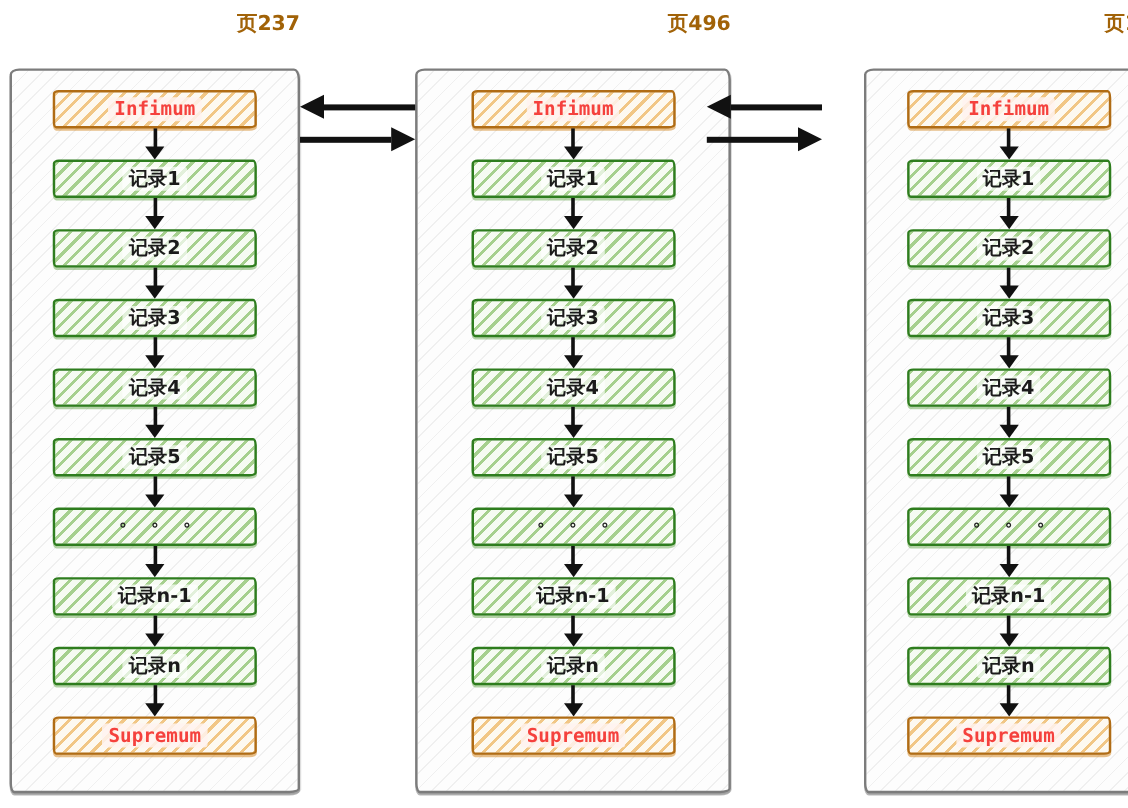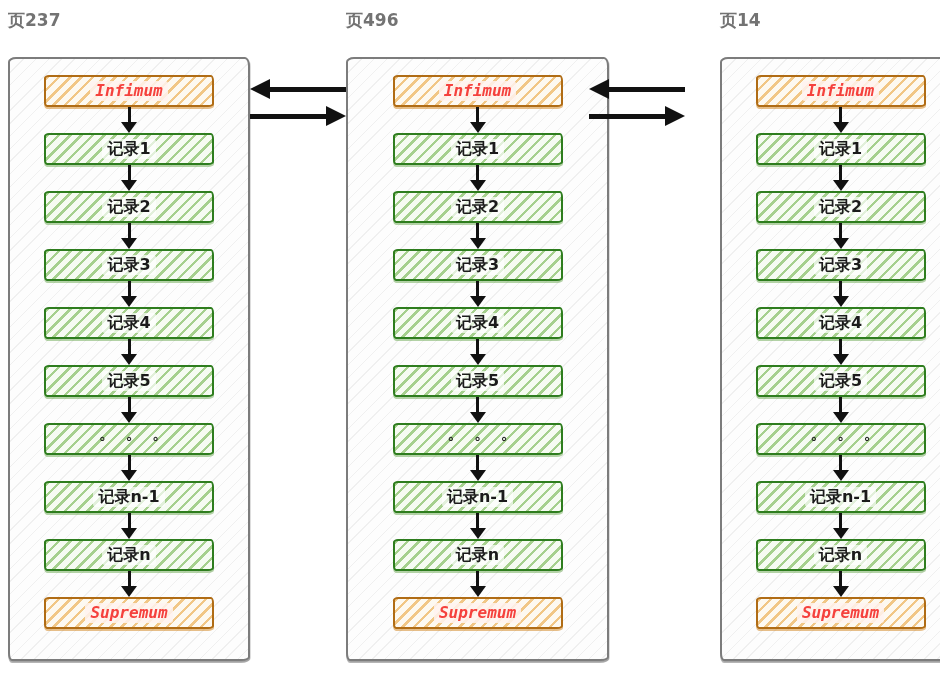--- a/index.html
+++ b/index.html
@@ -6,22 +6,22 @@
   #canvas{
     position:relative;width:940px;height:673px;background:#ffffff;overflow:hidden;
     font-family:"DejaVu Sans",sans-serif;
   }
   
   .col{position:absolute;top:8px;}
   .col-0{left:8px;width:242px;}
   .col-1{left:346px;width:263px;}
   .col-2{left:720px;width:241px;}
   .page-title{
-    height:24px;line-height:24px;margin-bottom:25px;text-align:left;
-    font-size:17px;font-weight:bold;color:#737373;
+    height:24px;line-height:24px;margin-bottom:25px;text-align:right;
+    font-size:17px;font-weight:bold;color:#a16207;
   }
   .page{
     position:relative;height:604px;box-sizing:border-box;
     border:2px solid #7c7c7c;
     border-radius:8px 5px 9px 4px / 5px 9px 4px 8px;
     background:
       repeating-linear-gradient(135deg, rgba(150,150,150,0.13) 0px, rgba(150,150,150,0.13) 1px, transparent 1px, transparent 9px),
       #fdfdfd;
     box-shadow:0 2px 0 rgba(90,90,90,0.45), 1px 1px 0 rgba(120,120,120,0.25);
     display:flex;flex-direction:column;align-items:center;
@@ -49,21 +49,21 @@
       #fdf8ee;
     box-shadow:0 2px 0 rgba(212,138,42,0.55);
   }
   .label{
     font-size:16px;font-weight:bold;color:#1b1b1b;line-height:20px;
     padding:0 5px;background:rgba(255,255,255,0.68);border-radius:3px;
     white-space:nowrap;
   }
   .node.orange .label{
     font-family:"DejaVu Sans Mono",monospace;
-    color:#f5413d;background:rgba(255,243,240,0.85);font-style:italic;
+    color:#f5413d;background:rgba(255,243,240,0.85);
   }
   .node.kind-ellipsis .label{
     font-size:13px;letter-spacing:7px;padding-left:12px;
     background:transparent;color:#222;
   }
   
   .varrow{flex:0 0 26px;height:26px;display:flex;flex-direction:column;align-items:center;}
   .vshaft{width:3px;flex:1;background:#111;}
   .vhead{
     width:0;height:0;margin-top:-1px;

